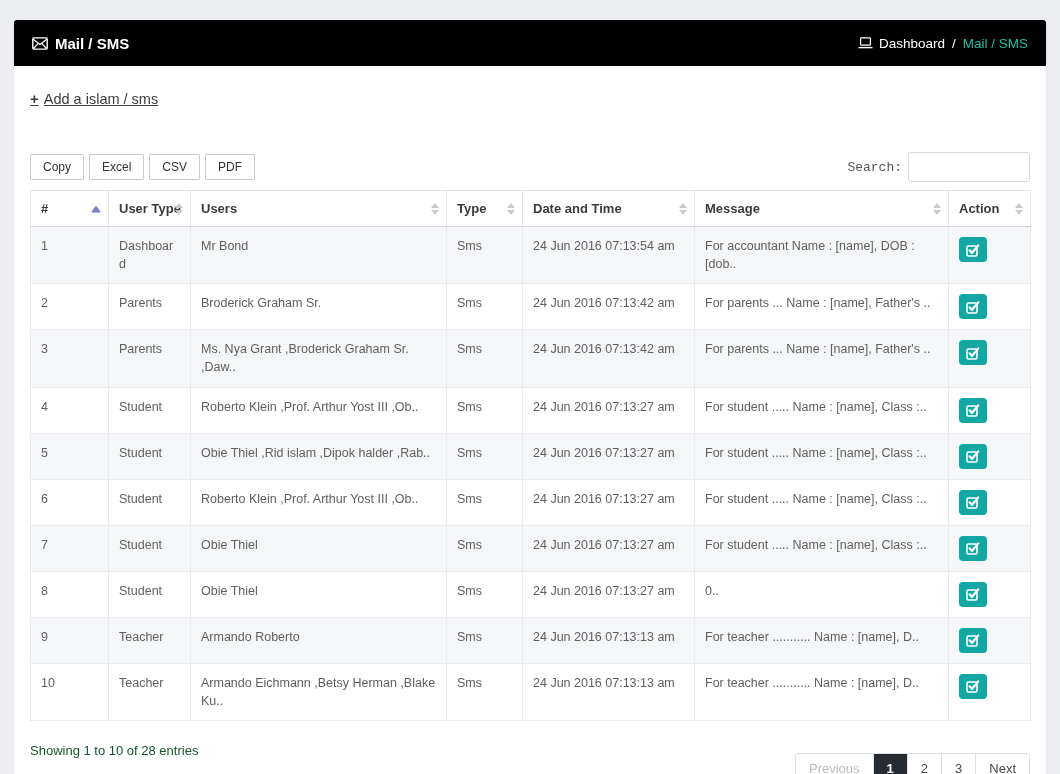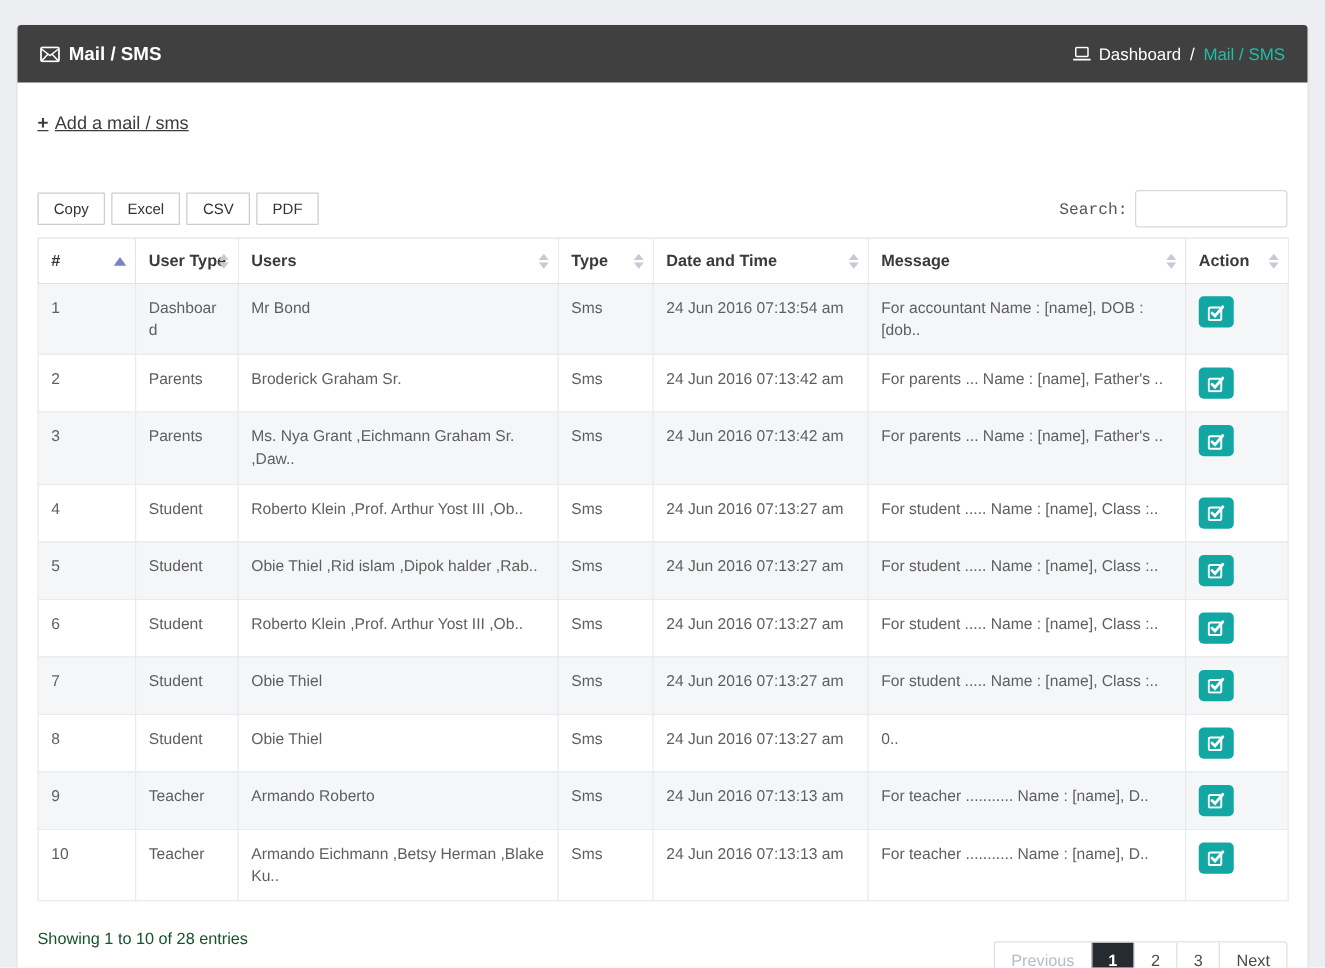--- a/index.html
+++ b/index.html
@@ -12,21 +12,21 @@
   .card {
     margin: 20px 14px 14px 14px;
     width: 1032px;
     min-height: 740px;
     background: #ffffff;
     border-radius: 3px;
     box-shadow: 0 1px 2px rgba(0,0,0,0.10);
   }
   
   .titlebar {
-    background: #404040;
+    background: #000000;
     height: 46px;
     border-radius: 3px 3px 0 0;
     display: flex;
     align-items: center;
     justify-content: space-between;
     padding: 0 18px;
   }
   .titlebar .page-title {
     color: #fff;
     font-size: 15px;
@@ -194,21 +194,21 @@
       </a>
       <span class="sep">/</span>
       <a class="crumb-current" href="#">Mail / SMS</a>
     </div>
   </div>
 
   <div class="content">
 
     <a class="add-link" href="#">
       <span class="plus">+</span>
-      <span>Add a mail / sms</span>
+      <span>Add a islam / sms</span>
     </a>
 
     <div class="toolbar">
       <div class="btn-group">
         <button class="export-btn">Copy</button>
         <button class="export-btn">Excel</button>
         <button class="export-btn">CSV</button>
         <button class="export-btn">PDF</button>
       </div>
       <label class="search-box">
@@ -287,21 +287,21 @@
                 <svg width="14" height="14" viewBox="0 0 14 14">
                   <rect x="1" y="3" width="10" height="10" rx="1.5" fill="none" stroke="#fff" stroke-width="1.6"></rect>
                   <path d="M3.6 7.4 L6 9.8 L12.3 2.4" fill="none" stroke="#fff" stroke-width="2.2" stroke-linecap="round"></path>
                 </svg>
               </button>
             </td>
           </tr>
           <tr>
             <td>3</td>
             <td>Parents</td>
-            <td>Ms. Nya Grant ,Eichmann Graham Sr. ,Daw..</td>
+            <td>Ms. Nya Grant ,Broderick Graham Sr. ,Daw..</td>
             <td>Sms</td>
             <td>24 Jun 2016 07:13:42 am</td>
             <td>For parents ... Name : [name], Father's ..</td>
             <td>
               <button class="action-btn">
                 <svg width="14" height="14" viewBox="0 0 14 14">
                   <rect x="1" y="3" width="10" height="10" rx="1.5" fill="none" stroke="#fff" stroke-width="1.6"></rect>
                   <path d="M3.6 7.4 L6 9.8 L12.3 2.4" fill="none" stroke="#fff" stroke-width="2.2" stroke-linecap="round"></path>
                 </svg>
               </button>

